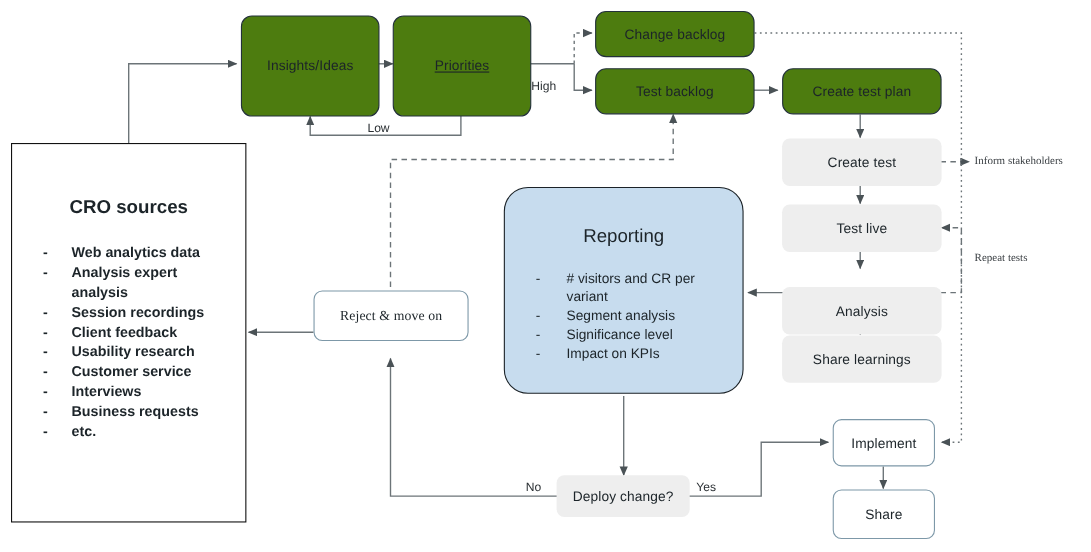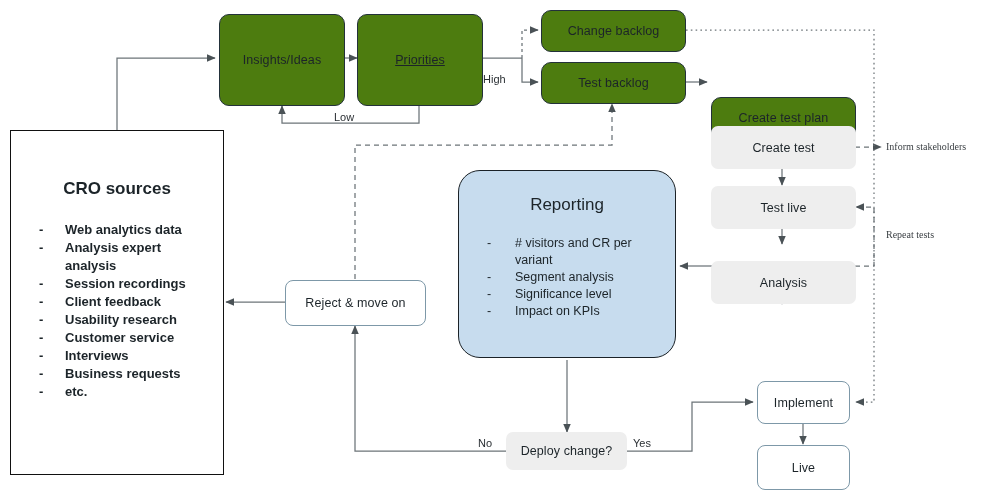--- a/index.html
+++ b/index.html
@@ -17,21 +17,21 @@
   
   #cro{position:absolute;left:10px;top:130px;width:212px;height:343px;}
   #cro-inner{position:absolute;left:0;top:0;right:0;bottom:0;padding:48px 10px 10px 10px;box-sizing:border-box;font-weight:bold;}
   #cro-title{font-size:17px;text-align:center;color:#1c2429;margin-bottom:22px;}
   #cro-list{list-style:none;margin:0;padding:0 0 0 18px;}
   #cro-list li{display:flex;font-size:13px;line-height:18px;color:#1c2429;margin-bottom:0px;}
   #cro-list li .dash{width:26px;flex:0 0 26px;}
   
   #reporting{position:absolute;left:458px;top:170px;width:218px;height:188px;border-radius:22px;
              background:#c7dcee;border:1.7px solid #1b2227;box-sizing:border-box;}
-  #rep-title{text-align:center;font-size:17px;color:#1c2429;margin-top:24px;}
+  #rep-title{text-align:center;font-size:17px;color:#1c2429;margin-top:34px;}
   #rep-list{list-style:none;margin:20px 0 0 0;padding:0 10px 0 28px;}
   #rep-list li{display:flex;font-size:12.5px;line-height:17px;color:#1c2429;}
   #rep-list li .dash{width:28px;flex:0 0 28px;}
   #rep-list li span.txt{display:block;}
 </style>
 </head>
 <body>
 
 <div id="stage">
 
@@ -143,32 +143,35 @@
   </div>
 
   <div class="node node-blue lbl" style="left:541px;top:10px;width:145px;height:42px;">
     <span>Change backlog</span>
   </div>
 
   <div class="node node-blue lbl" style="left:541px;top:62px;width:145px;height:42px;">
     <span>Test backlog</span>
   </div>
 
-  <div class="node node-blue lbl" style="left:711px;top:62px;width:145px;height:42px;margin-top:35px;">
+  <div class="node node-blue lbl" style="left:711px;top:62px;width:145px;height:42px;">
     <span>Create test plan</span>
   </div>
 
   <div class="node node-gray lbl" style="left:711px;top:126px;width:145px;height:43px;">
     <span>Create test</span>
   </div>
   <div class="node node-gray lbl" style="left:711px;top:186px;width:145px;height:43px;">
     <span>Test live</span>
   </div>
   <div class="node node-gray lbl" style="left:711px;top:245px;width:145px;height:43px;margin-top:16px;">
     <span>Analysis</span>
+  </div>
+  <div class="node node-gray lbl" style="left:711px;top:305px;width:145px;height:43px;">
+    <span>Share learnings</span>
   </div>
 
   <div id="reporting">
     <div id="rep-title">Reporting</div>
     <ul id="rep-list">
       <li>
           <span class="dash">-</span>
           <span class="txt"># visitors and CR per variant</span>
         </li>
       <li>
@@ -179,33 +182,33 @@
           <span class="dash">-</span>
           <span class="txt">Significance level</span>
         </li>
       <li>
           <span class="dash">-</span>
           <span class="txt">Impact on KPIs</span>
         </li>
     </ul>
   </div>
 
-  <div class="node node-white lbl" style="left:285px;top:280px;width:141px;height:46px;">
+  <div class="node node-white lbl" style="left:285px;top:264px;width:141px;height:46px;font-family:Liberation Serif, serif;">
     <span>Reject &amp; move on</span>
   </div>
 
   <div class="node node-gray lbl" style="left:506px;top:432px;width:121px;height:38px;">
     <span>Deploy change?</span>
   </div>
 
   <div class="node node-white lbl" style="left:757px;top:381px;width:93px;height:43px;">
     <span>Implement</span>
   </div>
   <div class="node node-white lbl" style="left:757px;top:445px;width:93px;height:45px;">
-    <span>Live</span>
+    <span>Share</span>
   </div>
 
   <div class="edge-label" style="left:483px;top:41px;margin-top:32px;">High</div>
   <div class="edge-label" style="left:334px;top:111px;">Low</div>
   <div class="edge-label" style="left:478px;top:437px;">No</div>
   <div class="edge-label" style="left:633px;top:437px;">Yes</div>
 
   <div class="side-label" style="left:886px;top:141px;">Inform stakeholders</div>
   <div class="side-label" style="left:886px;top:229px;">Repeat tests</div>
 

